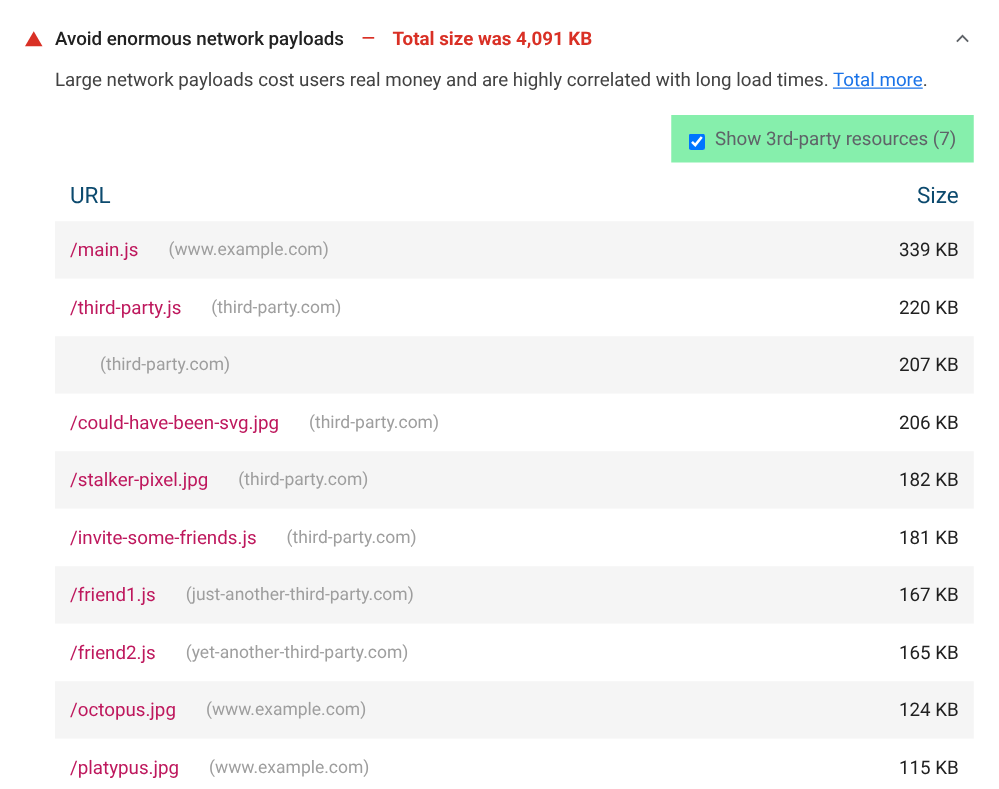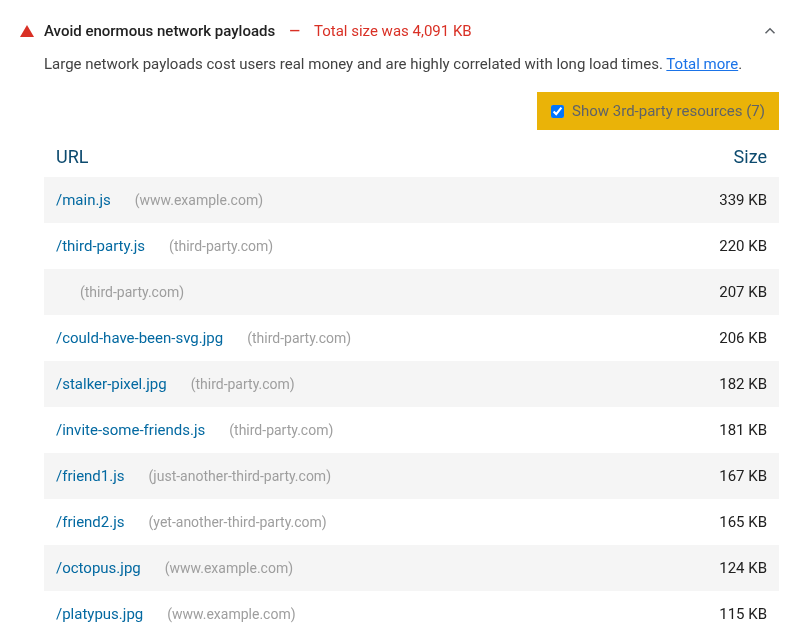--- a/index.html
+++ b/index.html
@@ -33,21 +33,21 @@
       font-size: 15px;
       color: #212121;
     }
     .dash {
       color: #d93025;
       font-weight: 500;
       margin: 0 4px;
     }
     .summary {
       color: #d93025;
-      font-weight: 400;
+      font-weight: 700;
       font-size: 15px;
     }
     .spacer { flex: 1; }
     .chevron {
       color: #5f6368;
       width: 18px;
       height: 18px;
     }
     .desc {
       padding: 0 0 12px 24px;
@@ -58,24 +58,24 @@
     .learn-more {
       color: #1a73e8;
       text-decoration: underline;
     }
     .toggle-row {
       display: flex;
       justify-content: flex-end;
       padding: 4px 0 6px 24px;
     }
     .toggle {
-      background: #eab308;
+      background: #86efac;
       padding: 10px 14px;
       display: flex;
-      align-items: center;
+      align-items: flex-end;
       gap: 8px;
       color: #5f6368;
       font-size: 15px;
       margin-left: 46px;
     }
     .toggle input { width: 13px; height: 13px; }
     .thead {
       display: flex;
       padding: 10px 12px 10px 12px;
       margin-left: 24px;
@@ -85,21 +85,21 @@
     .thead .col-size { margin-left: auto; text-align: right; }
     .tbody { margin-left: 24px; }
     .row {
       display: flex;
       align-items: center;
       padding: 14px 12px;
       font-size: 15px;
     }
     .row:nth-child(odd) { background: #f5f5f5; }
     .row:nth-child(even) { background: #fff; }
-    .path { color: #0369a1; }
+    .path { color: #be185d; }
     .domain { color: #9e9e9e; font-size: 14px; margin-left: 24px; }
     .size { margin-left: auto; color: #212121; }
   </style>
 </head>
 <body>
 
 <div class="audit">
 
   <div class="header">
     <div class="triangle"></div>

